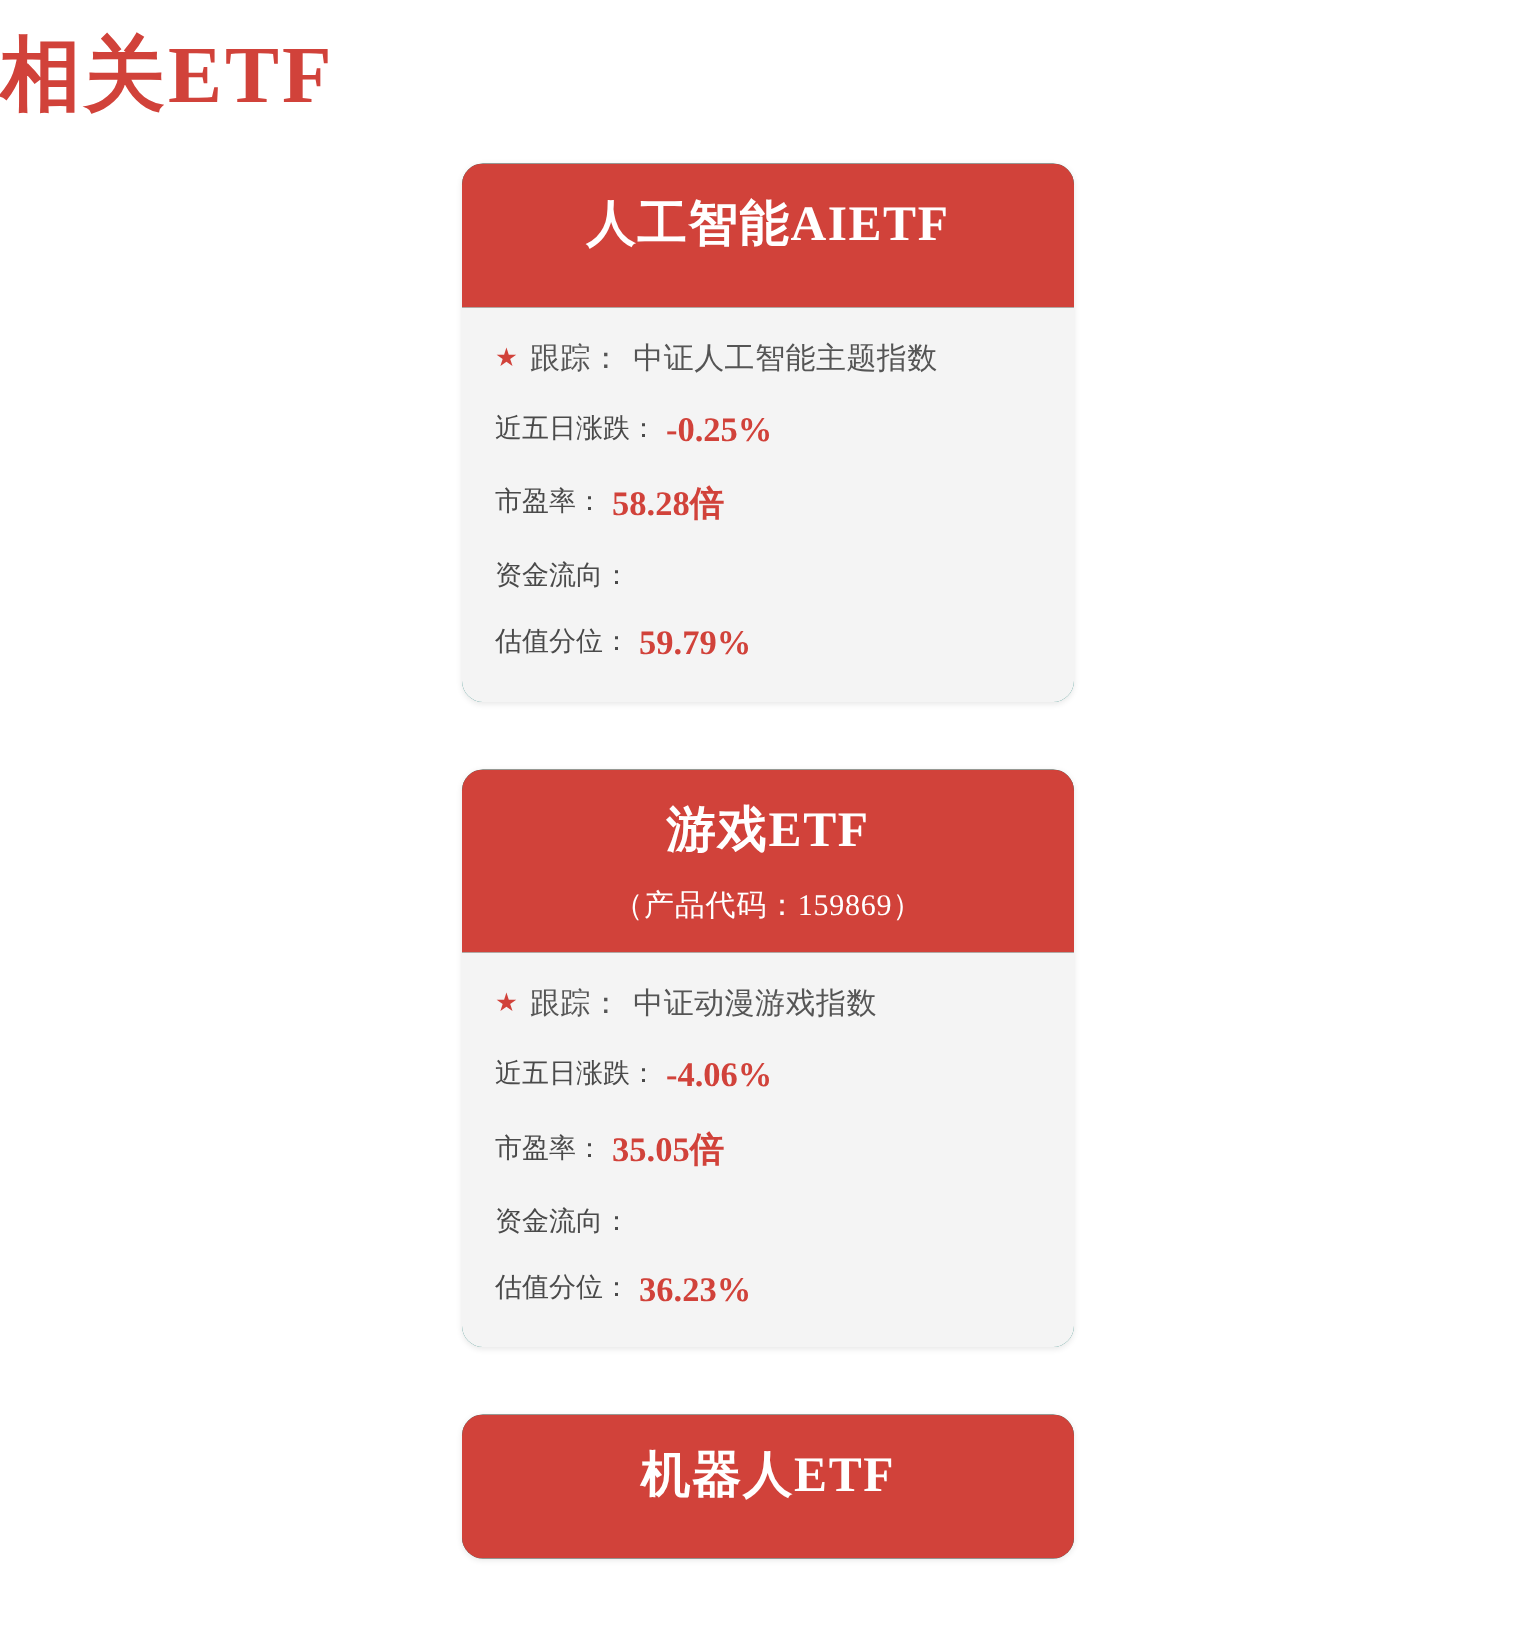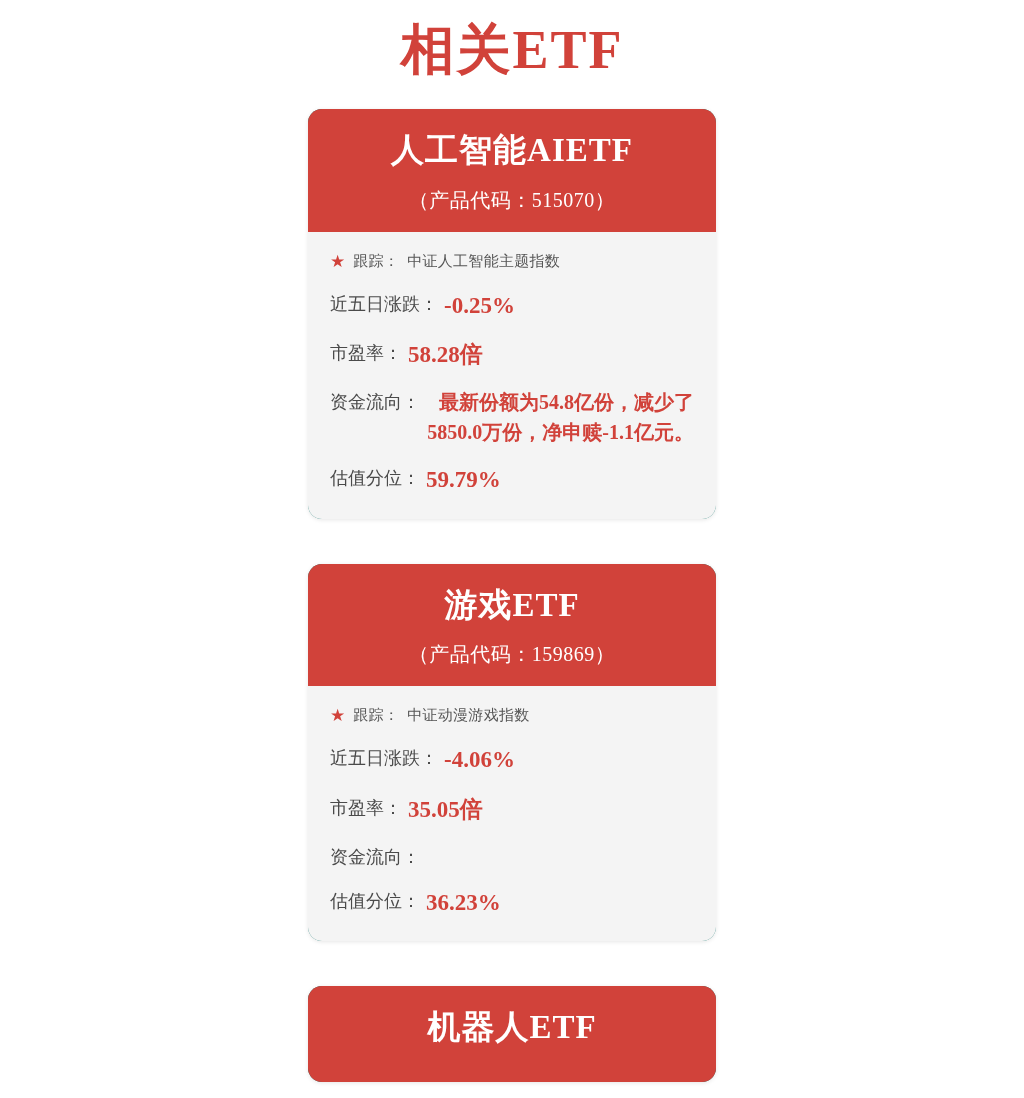--- a/index.html
+++ b/index.html
@@ -14,21 +14,20 @@
     color: #333;
   }
   .page {
     width: 1024px;
     min-height: 1098px;
     box-sizing: border-box;
     padding: 0 0 20px 0;
     position: relative;
   }
   .page-title {
-    text-align: center;
     font-size: 54px;
     font-weight: bold;
     color: #d1423a;
     letter-spacing: 2px;
     padding: 14px 0 22px 0;
     margin: 0;
     font-family: "Liberation Serif", "DejaVu Serif", serif;
   }
   .grid {
     display: flex;
@@ -79,30 +78,29 @@
     gap: 8px;
     margin-bottom: 18px;
   }
   .star-icon {
     color: #d1423a;
     font-size: 17px;
     line-height: 1;
     flex: none;
   }
   .track-text {
-    font-size: 15px;
+    font-size: 20px;
     color: #555;
     letter-spacing: 0.3px;
   }
   .row {
     display: flex;
     align-items: flex-start;
     margin-bottom: 16px;
     line-height: 1.45;
-    text-align: right;
   }
   .row:last-child {
     margin-bottom: 0;
   }
   .row-label {
     flex: none;
     font-size: 18px;
     color: #4a4a4a;
     white-space: nowrap;
     padding-top: 2px;
@@ -123,39 +121,37 @@
 
 <div class="page">
 
   <h1 class="page-title">相关ETF</h1>
 
   <div class="grid">
 
     <div class="card">
       <div class="card-header">
         <div class="card-name">人工智能AIETF</div>
-        <div class="card-code">（产品代码：515070）</div>
       </div>
       <div class="card-body">
         <div class="track-row">
           <span class="star-icon">★</span>
           <span class="track-text">跟踪：</span>
           <span class="track-text">中证人工智能主题指数</span>
         </div>
         <div class="row">
           <span class="row-label">近五日涨跌：</span>
           <span class="row-value">-0.25%</span>
         </div>
         <div class="row">
           <span class="row-label">市盈率：</span>
           <span class="row-value">58.28倍</span>
         </div>
         <div class="row">
           <span class="row-label">资金流向：</span>
-          <span class="row-value flow">最新份额为54.8亿份，减少了5850.0万份，净申赎-1.1亿元。</span>
         </div>
         <div class="row">
           <span class="row-label">估值分位：</span>
           <span class="row-value">59.79%</span>
         </div>
       </div>
     </div>
 
     <div class="card">
       <div class="card-header">

